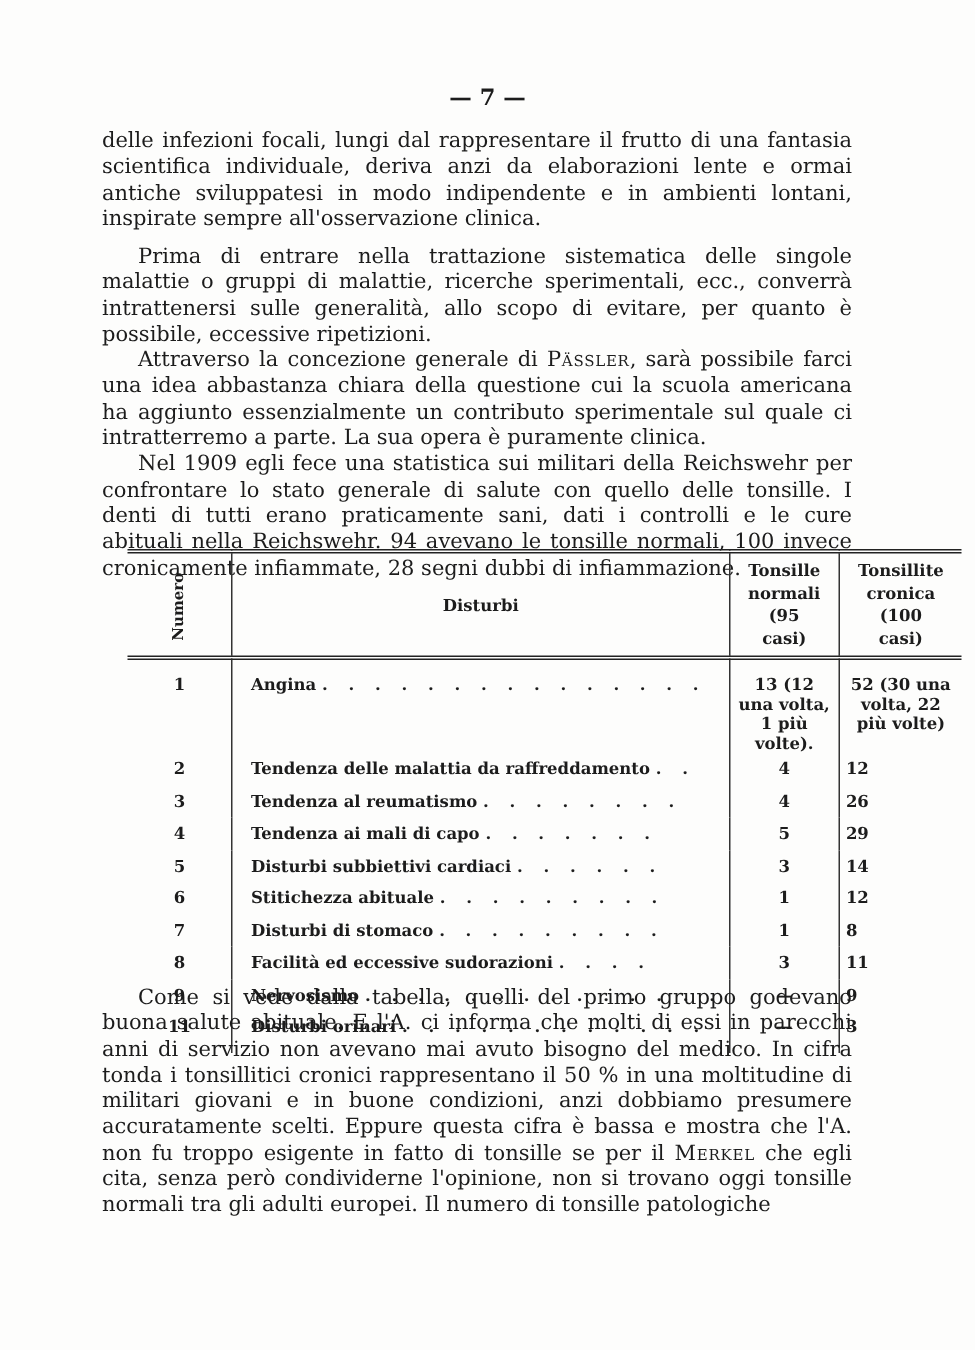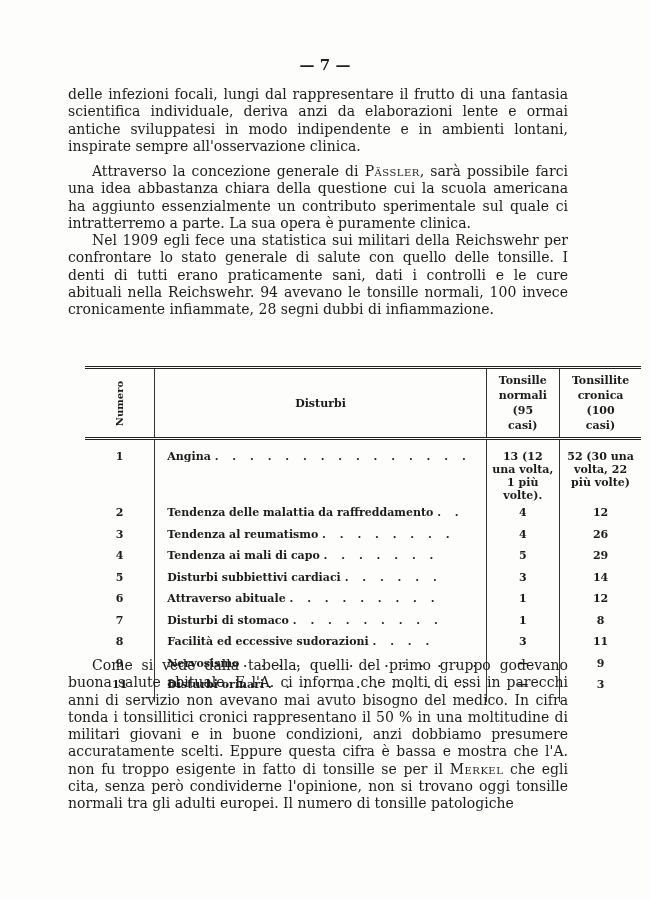--- a/index.html
+++ b/index.html
@@ -17,37 +17,38 @@
   thead tr { border-top:3px double #222; border-bottom:3px double #222; }
   th { font-weight:bold; padding:4px 12px; height:48px; vertical-align:middle; text-align:center; }
   th.num { width:18px; position:relative; }
   th.num span { display:inline-block; transform:rotate(-90deg); white-space:nowrap; font-size:10px; }
   th.dist { width:232px; }
   th.norm, th.cron { width:110px; line-height:15px; }
   td { padding:0 4px; height:21.5px; font-weight:bold; }
   td.n { text-align:center; border-right:1px solid #333; }
   td.d { padding-left:12px; border-right:1px solid #333; white-space:nowrap; overflow:hidden; }
   td.v1 { text-align:center; border-right:1px solid #333; }
-  td.v2 { text-align:center; }
+  td.v2 { }
   th.num, th.dist, th.norm { border-right:1px solid #333; }
   tr.first td { height:44px; padding-top:10px; vertical-align:top; }
   tr.first td.v1, tr.first td.v2 { text-align:center; line-height:13px; }
   .dots { font-weight:bold; letter-spacing:5px; }
   tr.last td { padding-bottom:6px; }
 </style>
 </head>
 <body>
 
 <div class="page-num">— 7 —</div>
 
 <div class="para" style="top:86px;">
   <p>delle infezioni focali, lungi dal rappresentare il frutto di una fantasia scientifica individuale, deriva anzi da elaborazioni lente e ormai antiche sviluppatesi in modo indipendente e in ambienti lontani, inspirate sempre all'osservazione clinica.</p>
 </div>
 
 <div class="para" style="top:163px;">
+  <p class="indent">Prima di entrare nella trattazione sistematica delle singole malattie o gruppi di malattie, ricerche sperimentali, ecc., converrà intrattenersi sulle generalità, allo scopo di evitare, per quanto è possibile, eccessive ripetizioni.</p>
   <p class="indent"><span>Attraverso la concezione generale di </span><span class="sc">Pässler</span><span>, sarà possibile farci una idea abbastanza chiara della questione cui la scuola americana ha aggiunto essenzialmente un contributo sperimentale sul quale ci intratterremo a parte. La sua opera è puramente clinica.</span></p>
   <p class="indent">Nel 1909 egli fece una statistica sui militari della Reichswehr per confrontare lo stato generale di salute con quello delle tonsille. I denti di tutti erano praticamente sani, dati i controlli e le cure abituali nella Reichswehr. 94 avevano le tonsille normali, 100 invece cronicamente infiammate, 28 segni dubbi di infiammazione.</p>
 </div>
 
 <table>
   <thead>
     <tr>
       <th class="num"><span>Numero</span></th>
       <th class="dist">Disturbi</th>
       <th class="norm">
@@ -86,21 +87,21 @@
       <td class="v2">29</td>
     </tr>
     <tr>
       <td class="n">5</td>
       <td class="d"><span>Disturbi subbiettivi cardiaci</span> <span class="dots">. . . . . .</span></td>
       <td class="v1">3</td>
       <td class="v2">14</td>
     </tr>
     <tr>
       <td class="n">6</td>
-      <td class="d"><span>Attraverso abituale</span> <span class="dots">. . . . . . . . .</span></td>
+      <td class="d"><span>Stitichezza abituale</span> <span class="dots">. . . . . . . . .</span></td>
       <td class="v1">1</td>
       <td class="v2">12</td>
     </tr>
     <tr>
       <td class="n">7</td>
       <td class="d"><span>Disturbi di stomaco</span> <span class="dots">. . . . . . .  . .</span></td>
       <td class="v1">1</td>
       <td class="v2">8</td>
     </tr>
     <tr>

